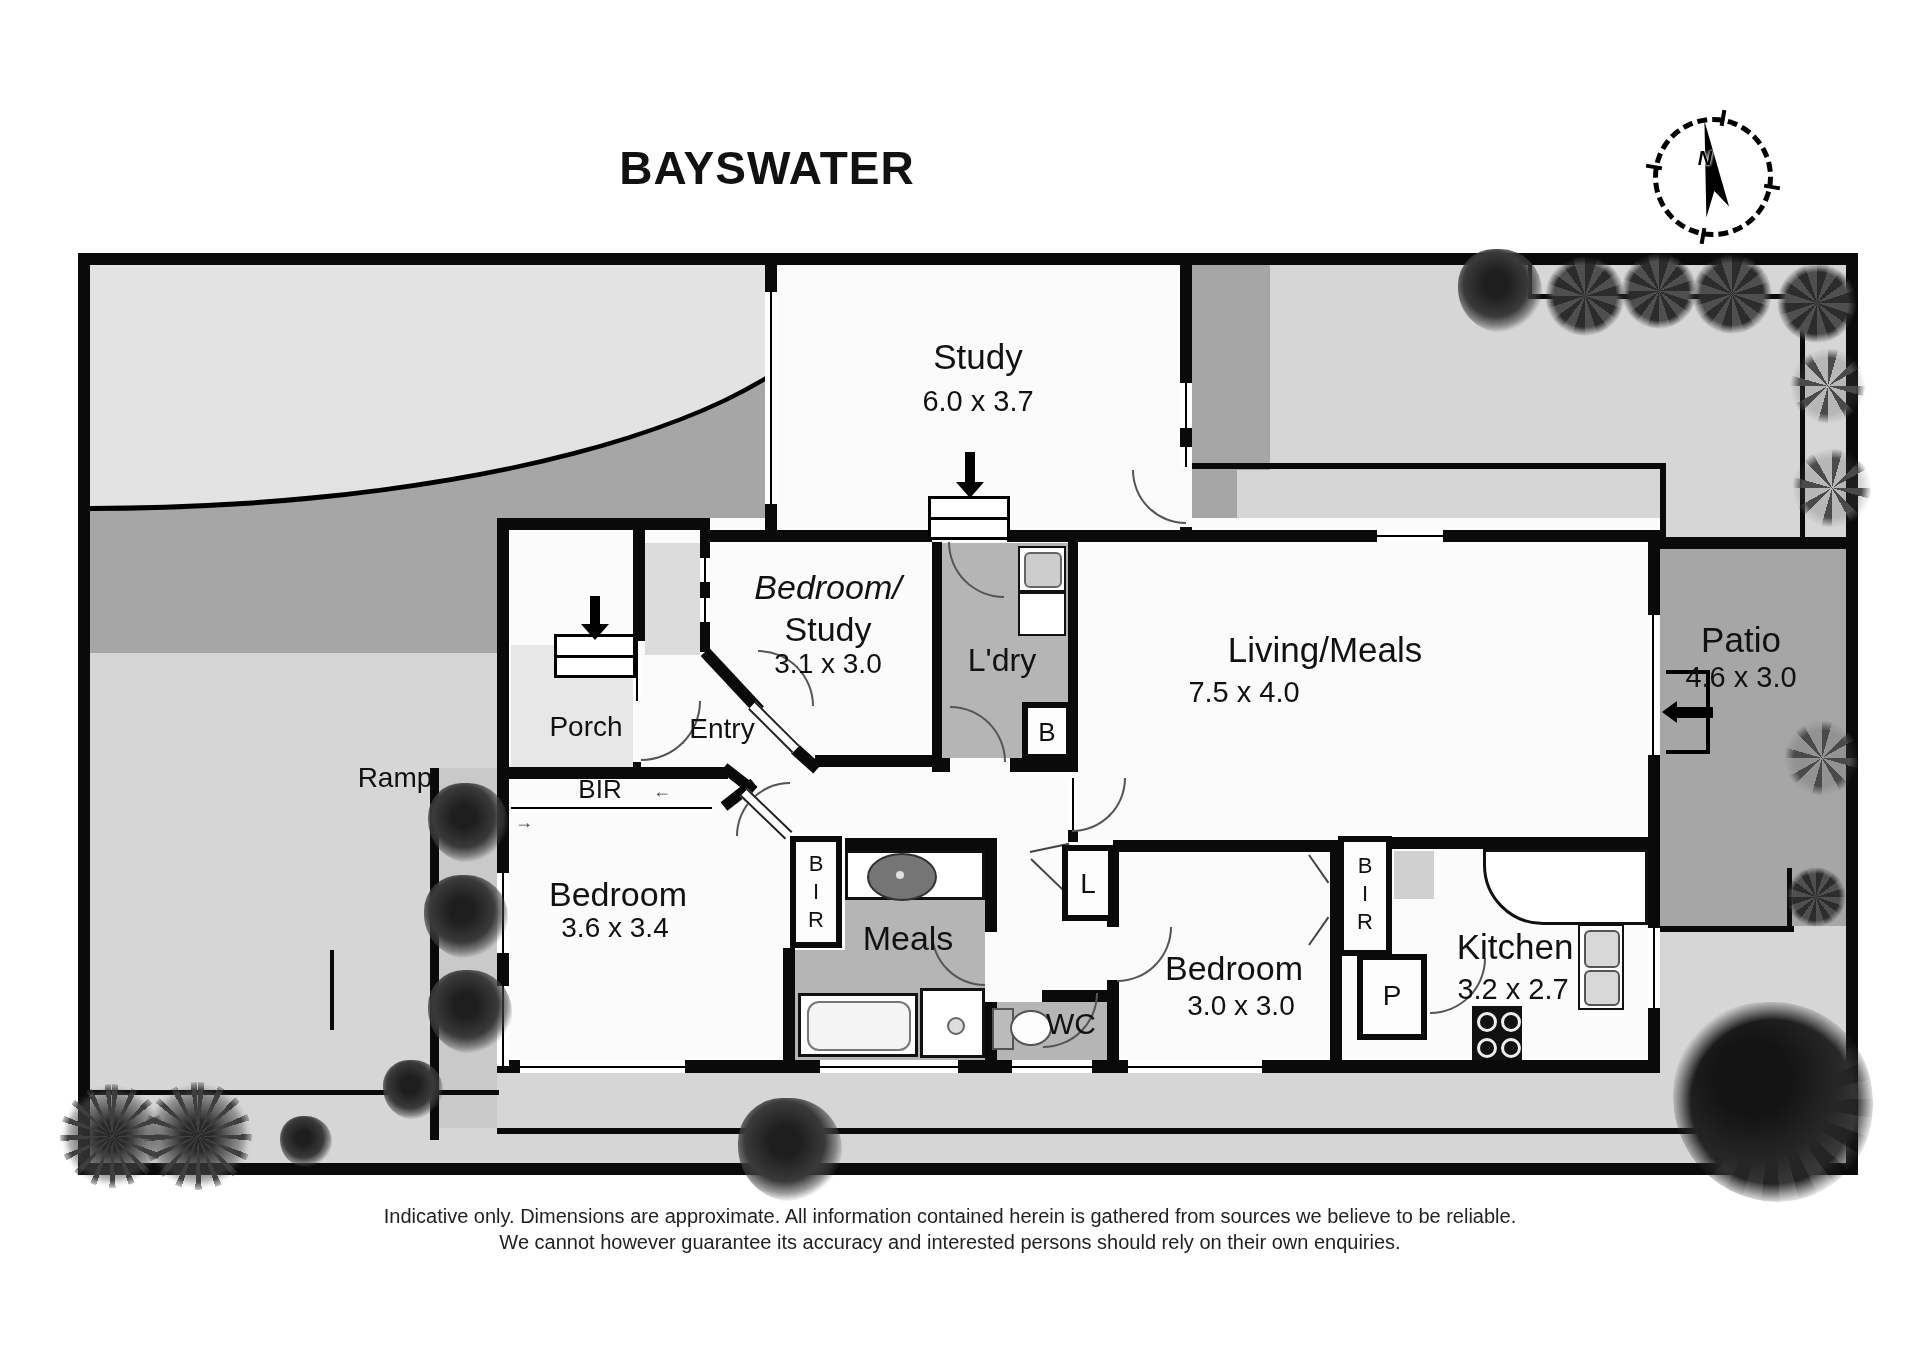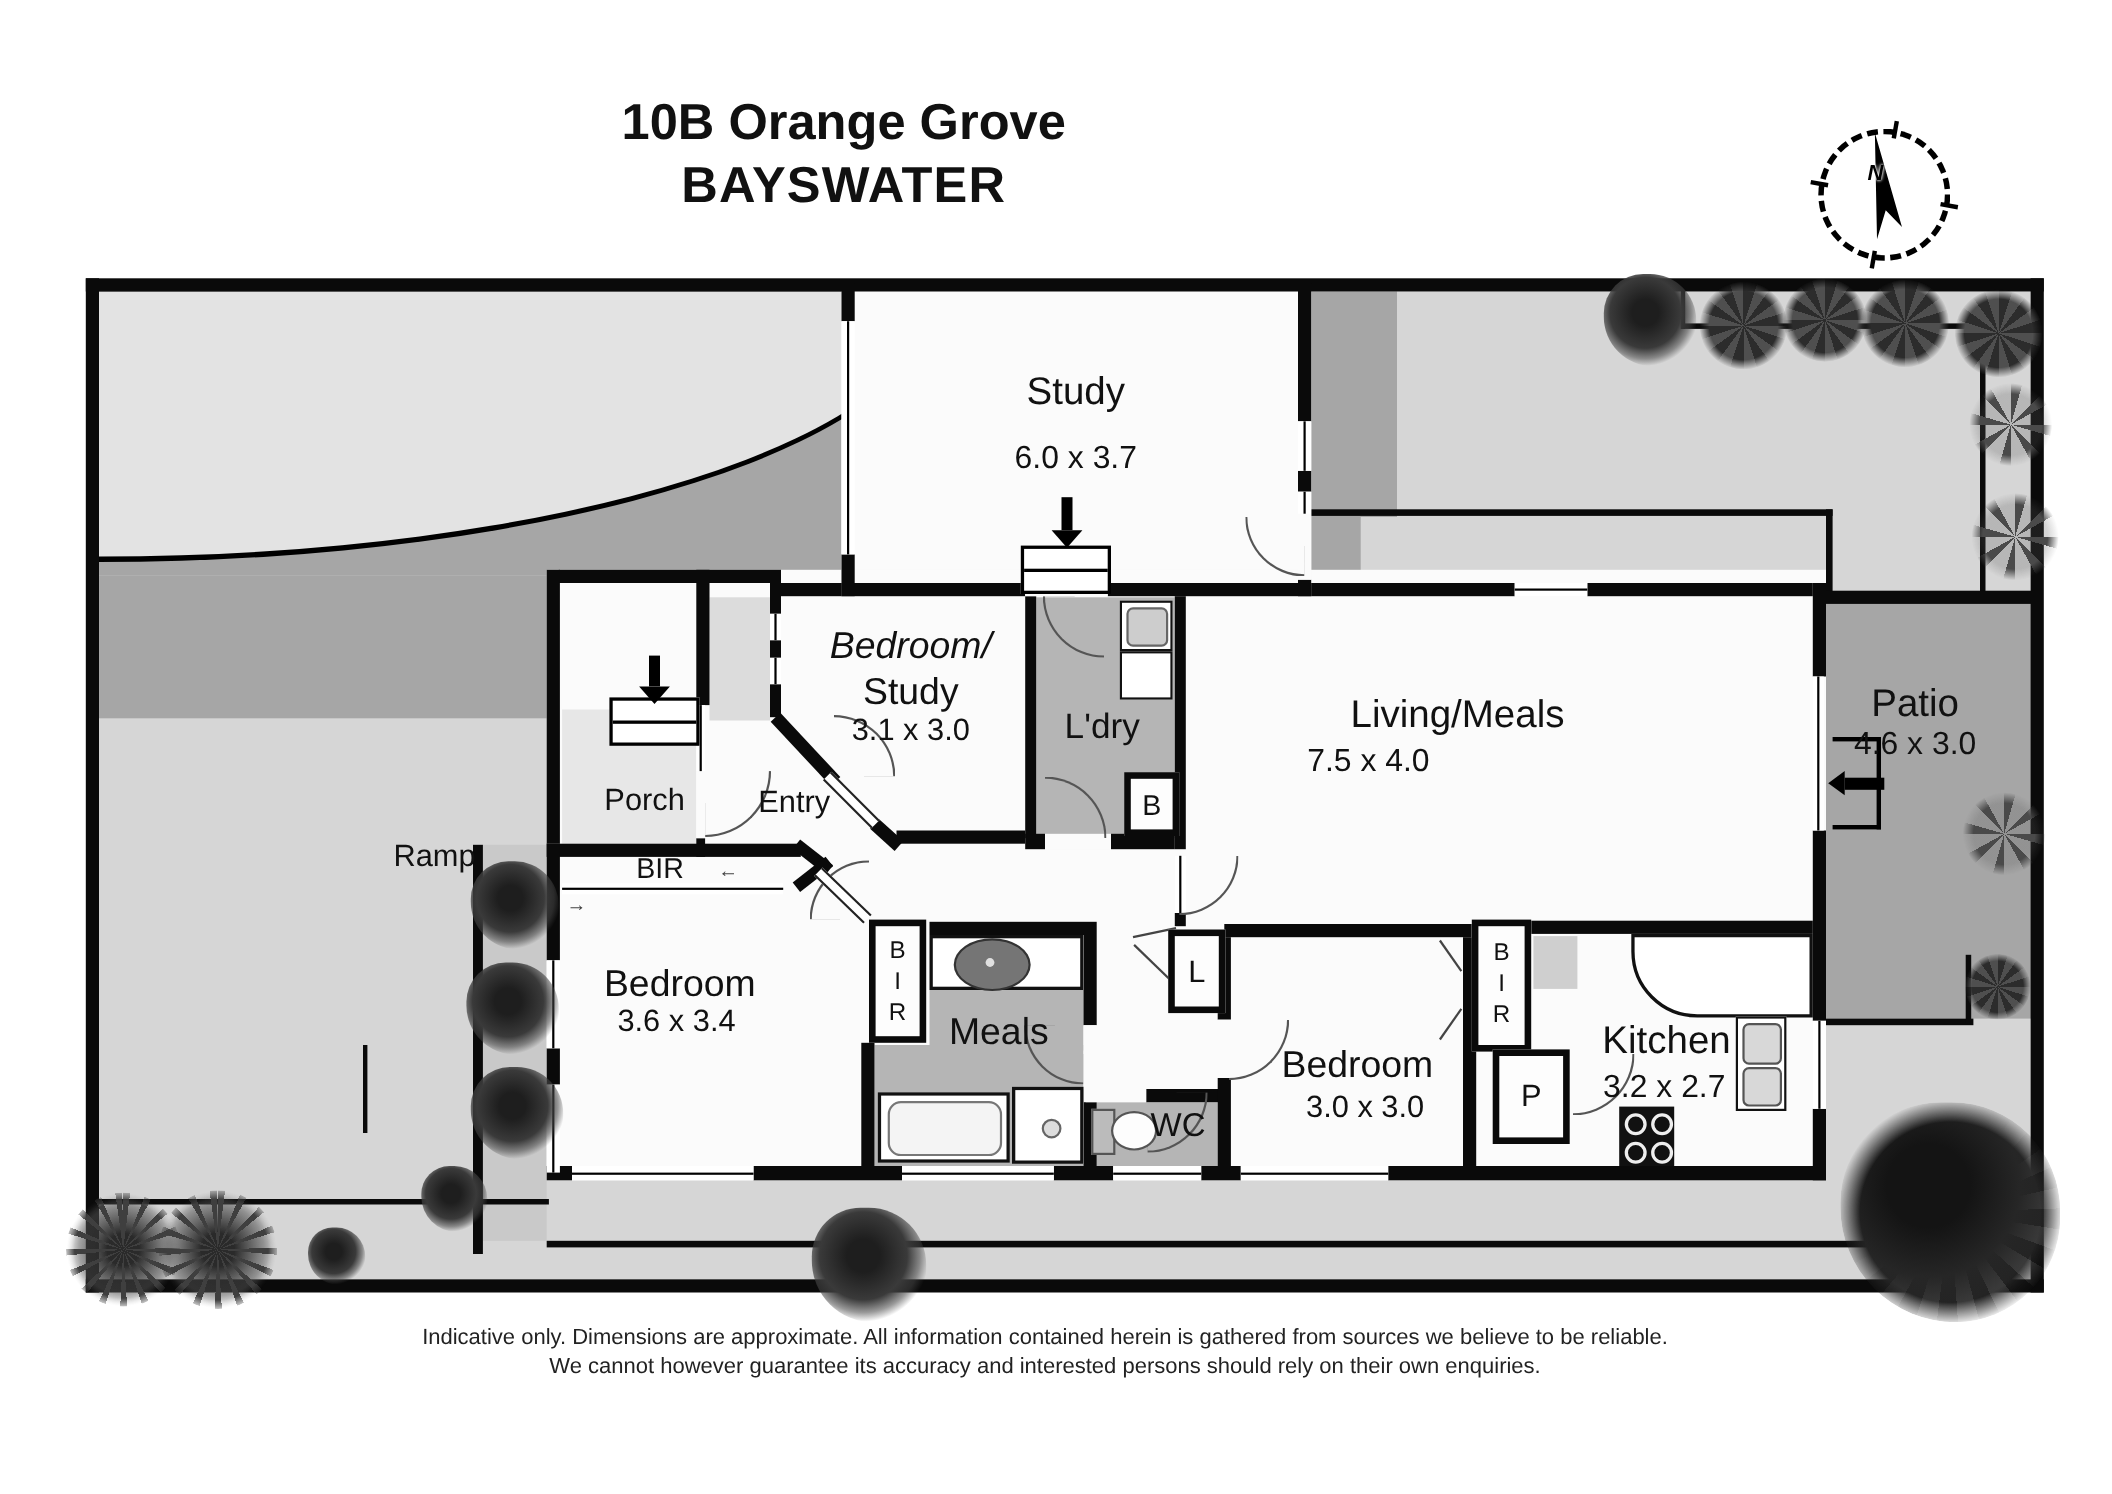--- a/index.html
+++ b/index.html
@@ -48,21 +48,20 @@
   .ring{position:absolute;border:5px dashed #000;border-radius:50%;box-sizing:border-box;background:#fff;}
   .tick{position:absolute;width:4px;height:16px;background:#000;}
   .needle{position:absolute;background:#000;
           clip-path:polygon(46% 0%,72% 92%,46% 74%,22% 100%);transform:rotate(-8deg);}
 </style>
 </head>
 <body>
 
 <div id="stage">
 
-  <div class="lbl" style="left:767px;top:110px;font-size:46px;font-weight:bold;">10B Orange Grove</div>
   <div class="lbl" style="left:767px;top:168px;font-size:46px;font-weight:bold;letter-spacing:1px;">BAYSWATER</div>
 
   <div class="abs" style="left:90px;top:265px;width:1756px;height:898px;background:#d6d6d6;"></div>
 
   <div class="abs" style="left:90px;top:265px;width:675px;height:258px;background:#a6a6a6;"></div>
   <div class="abs" style="left:90px;top:523px;width:418px;height:130px;background:#a6a6a6;"></div>
   <div class="abs" style="left:508px;top:530px;width:125px;height:115px;background:#a6a6a6;"></div>
   <div class="abs" style="left:1192px;top:265px;width:78px;height:205px;background:#a6a6a6;"></div>
   <div class="abs" style="left:1192px;top:470px;width:45px;height:73px;background:#a6a6a6;"></div>
 
@@ -276,21 +275,21 @@
     <div class="ring" style="left:1653px;top:117px;width:120px;height:120px;"></div>
     <div class="tick" style="left:1721px;top:110px;transform:rotate(10deg);"></div>
     <div class="tick" style="left:1770px;top:179px;transform:rotate(100deg);"></div>
     <div class="tick" style="left:1701px;top:228px;transform:rotate(190deg);"></div>
     <div class="tick" style="left:1652px;top:159px;transform:rotate(280deg);"></div>
     <div class="needle" style="left:1689px;top:120px;width:48px;height:96px;"></div>
     <div class="lbl" style="left:1705px;top:158px;font-size:20px;font-weight:bold;font-style:italic;color:#000;text-shadow:0 0 3px #fff,0 0 3px #fff;">N</div>
   </div>
 
   <div class="lbl" style="left:978px;top:356px;font-size:35px;">Study</div>
-  <div class="lbl" style="left:978px;top:401px;font-size:29px;margin-top:16px;">6.0 x 3.7</div>
+  <div class="lbl" style="left:978px;top:401px;font-size:29px;">6.0 x 3.7</div>
 
   <div class="lbl" style="left:828px;top:587px;font-size:34px;font-style:italic;">Bedroom/</div>
   <div class="lbl" style="left:828px;top:629px;font-size:34px;">Study</div>
   <div class="lbl" style="left:828px;top:664px;font-size:28px;">3.1 x 3.0</div>
 
   <div class="lbl" style="left:1002px;top:660px;font-size:32px;">L'dry</div>
 
   <div class="lbl" style="left:1325px;top:649px;font-size:35px;">Living/Meals</div>
   <div class="lbl" style="left:1244px;top:692px;font-size:29px;">7.5 x 4.0</div>
 

